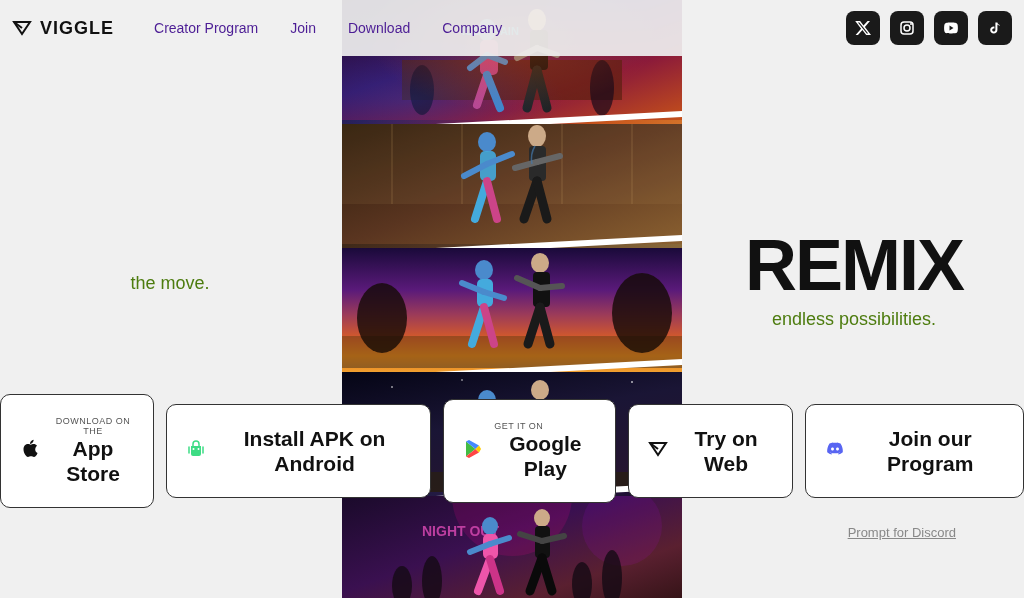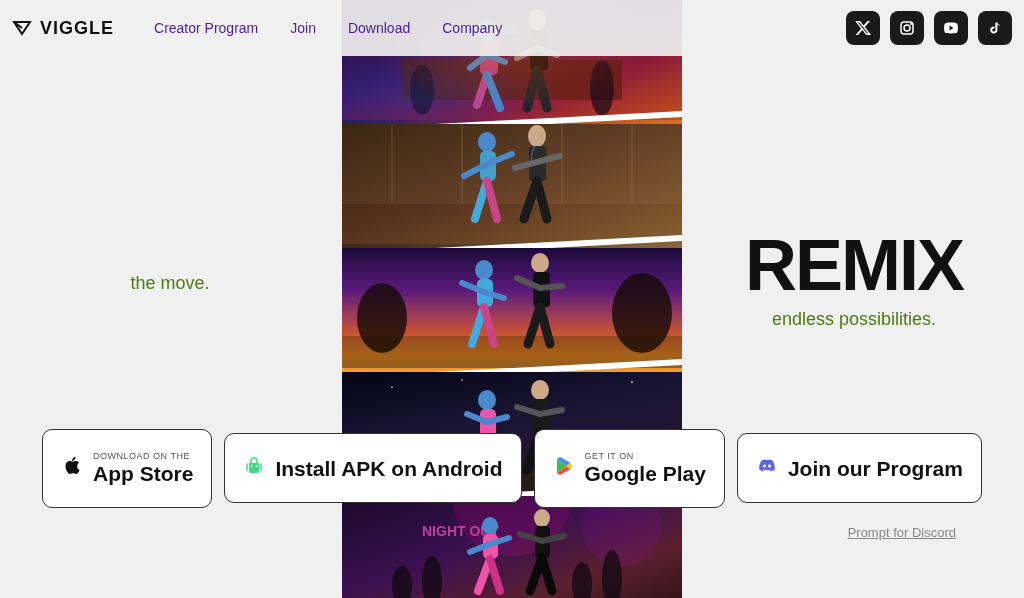--- a/index.html
+++ b/index.html
@@ -513,20 +513,31 @@
         <path d="M4 18.5L13.5 11L17 14.5L7 20L4 18.5Z" fill="#ff4444"></path>
         <path d="M13.5 11L17 7.5L19 11L17 14.5L13.5 11Z" fill="#ffcc00"></path>
       </svg>
     </span>
     <div class="btn-text-group">
       <span class="btn-small-label">GET IT ON</span>
       <span class="btn-main-label">Google Play</span>
     </div>
   </button>
 
+  <button class="btn">
+    <span class="btn-icon">
+      <svg width="22" height="22" viewBox="0 0 22 22" fill="none">
+        <polygon points="3,5 11,17 19,5" fill="none" stroke="#111" stroke-width="2"></polygon>
+        <line x1="3" y1="5" x2="11" y2="11" stroke="#111" stroke-width="2"></line>
+      </svg>
+    </span>
+    <div class="btn-text-group">
+      <span class="btn-main-label">Try on Web</span>
+    </div>
+  </button>
 
   <button class="btn">
     <span class="btn-icon">
       <svg width="22" height="22" viewBox="0 0 22 22" fill="none">
         <path d="M16.5 5.5C15.5 5 14.3 4.7 13 4.5L12.8 4.9C14 5.2 15 5.6 16 6.2C14.5 5.3 12.8 4.8 11 4.8C9.2 4.8 7.5 5.3 6 6.2C7 5.6 8 5.2 9.2 4.9L9 4.5C7.7 4.7 6.5 5 5.5 5.5C3.5 8.5 3 11.5 3.2 14.2C4.7 15.4 6.1 16.1 7.5 16.5L8 15.7C7.2 15.3 6.5 14.8 5.8 14.2C6.5 14.7 7.7 15.2 11 15.2C14.3 15.2 15.5 14.7 16.2 14.2C15.5 14.8 14.8 15.3 14 15.7L14.5 16.5C15.9 16.1 17.3 15.4 18.8 14.2C19 11.5 18.5 8.5 16.5 5.5ZM8.5 12.5C7.7 12.5 7 11.8 7 11C7 10.2 7.7 9.5 8.5 9.5C9.3 9.5 10 10.2 10 11C10 11.8 9.3 12.5 8.5 12.5ZM13.5 12.5C12.7 12.5 12 11.8 12 11C12 10.2 12.7 9.5 13.5 9.5C14.3 9.5 15 10.2 15 11C15 11.8 14.3 12.5 13.5 12.5Z" fill="#5865F2"></path>
       </svg>
     </span>
     <div class="btn-text-group">
       <span class="btn-main-label">Join our Program</span>
     </div>

